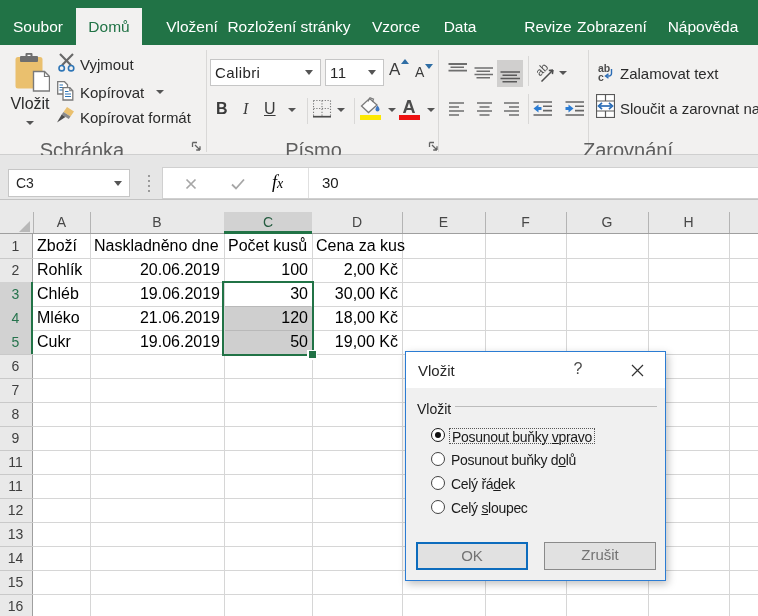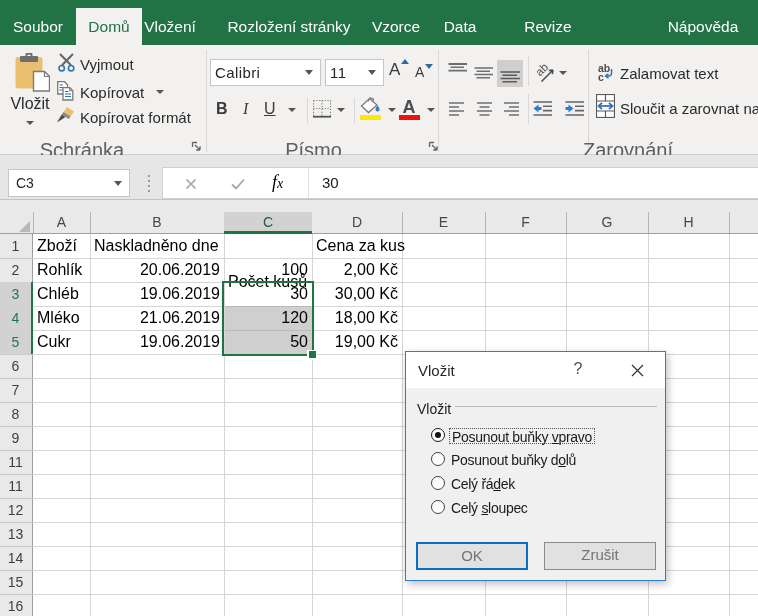--- a/index.html
+++ b/index.html
@@ -23,25 +23,26 @@
 .dlbl{font-size:14px;letter-spacing:-0.3px;color:#1a1a1a;height:16px;line-height:16px}
 .btn{width:112px;height:28px;background:#e1e1e1;text-align:center;font-size:15px;color:#737373;line-height:24px}
 
 </style></head><body>
 <div id="root">
 
 <div class="a" style="left:0;top:0;width:758px;height:45px;background:#217346"></div>
 <div class="a" style="left:76px;top:8px;width:66px;height:37px;background:#f2f1f0"></div>
 <div class="a tabw" style="left:0px;top:18px;width:76px;">Soubor</div>
 <div class="a" style="left:76px;top:18px;width:66px;text-align:center;font-size:15.5px;color:#217346">Domů</div>
-<div class="a tabw" style="left:100px;top:18px;width:140px;">Vložení</div>
+<div class="a tabw" style="left:122px;top:18px;width:140px;">Vložení</div>
 <div class="a tabw" style="left:219px;top:18px;width:140px;">Rozložení stránky</div>
 <div class="a tabw" style="left:326px;top:18px;width:140px;">Vzorce</div>
 <div class="a tabw" style="left:390px;top:18px;width:140px;">Data</div>
 <div class="a tabw" style="left:454px;top:18px;width:140px;padding-left:48px;">Revize</div>
+<div class="a tabw" style="left:542px;top:18px;width:140px;">Zobrazení</div>
 <div class="a tabw" style="left:633px;top:18px;width:140px;">Nápověda</div>
 
 <div class="a" style="left:0;top:45px;width:758px;height:110px;background:#f2f1f0;border-bottom:1px solid #cfcfcf"></div>
 <div class="a" style="left:206px;top:50px;width:1px;height:102px;background:#d9d8d7"></div>
 <div class="a" style="left:438px;top:50px;width:1px;height:102px;background:#d9d8d7"></div>
 
 <svg class="a" style="left:14px;top:53px" width="36" height="39" viewBox="0 0 36 39">
   <rect x="1.5" y="4" width="27" height="31.5" rx="2.5" fill="#eac06e"></rect>
   <rect x="11.5" y="0" width="7" height="6" rx="1" fill="#6e6e6e"></rect>
   <rect x="13.5" y="1.8" width="3" height="2.6" fill="#fff"></rect>
@@ -264,21 +265,21 @@
 <div class="a" style="left:729px;top:234px;width:1px;height:382px;background:#d6d6d6"></div>
 
 <div class="a" style="left:0;top:282px;width:31px;height:72px;background:#d2d2d2"></div>
 <div class="a" style="left:31px;top:282px;width:2px;height:72px;background:#217346"></div>
 <div class="a rn sel2" style="top:282px;">3</div>
 <div class="a rn sel2" style="top:306px;">4</div>
 <div class="a rn sel2" style="top:330px;">5</div>
 
 <div class="a cl" style="left:37px;top:234px;">Zboží</div>
 <div class="a cl" style="left:94px;top:234px;">Naskladněno dne</div>
-<div class="a cl" style="left:228px;top:234px;margin-top:36px;">Počet kusů</div>
+<div class="a cl" style="left:228px;top:234px;">Počet kusů</div>
 <div class="a cl" style="left:316px;top:234px;">Cena za kus</div>
 <div class="a cl" style="left:37px;top:258px;">Rohlík</div>
 <div class="a cr" style="left:90px;top:258px;width:130px;">20.06.2019</div>
 <div class="a cr" style="left:224px;top:258px;width:84px;">100</div>
 <div class="a cr" style="left:312px;top:258px;width:86px;">2,00 Kč</div>
 <div class="a cl" style="left:37px;top:282px;">Chléb</div>
 <div class="a cr" style="left:90px;top:282px;width:130px;">19.06.2019</div>
 <div class="a cl" style="left:37px;top:306px;">Mléko</div>
 <div class="a cr" style="left:90px;top:306px;width:130px;">21.06.2019</div>
 <div class="a cl" style="left:37px;top:330px;">Cukr</div>

